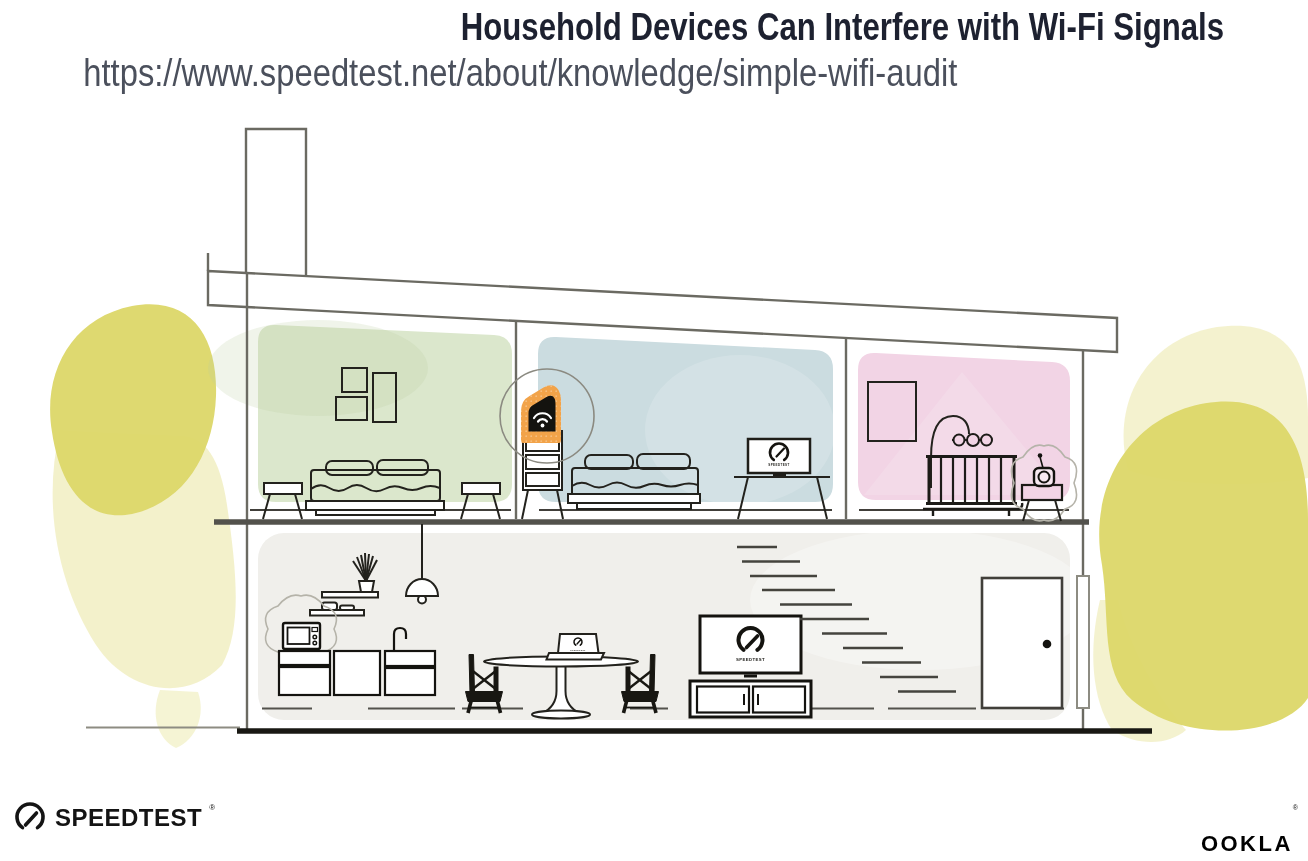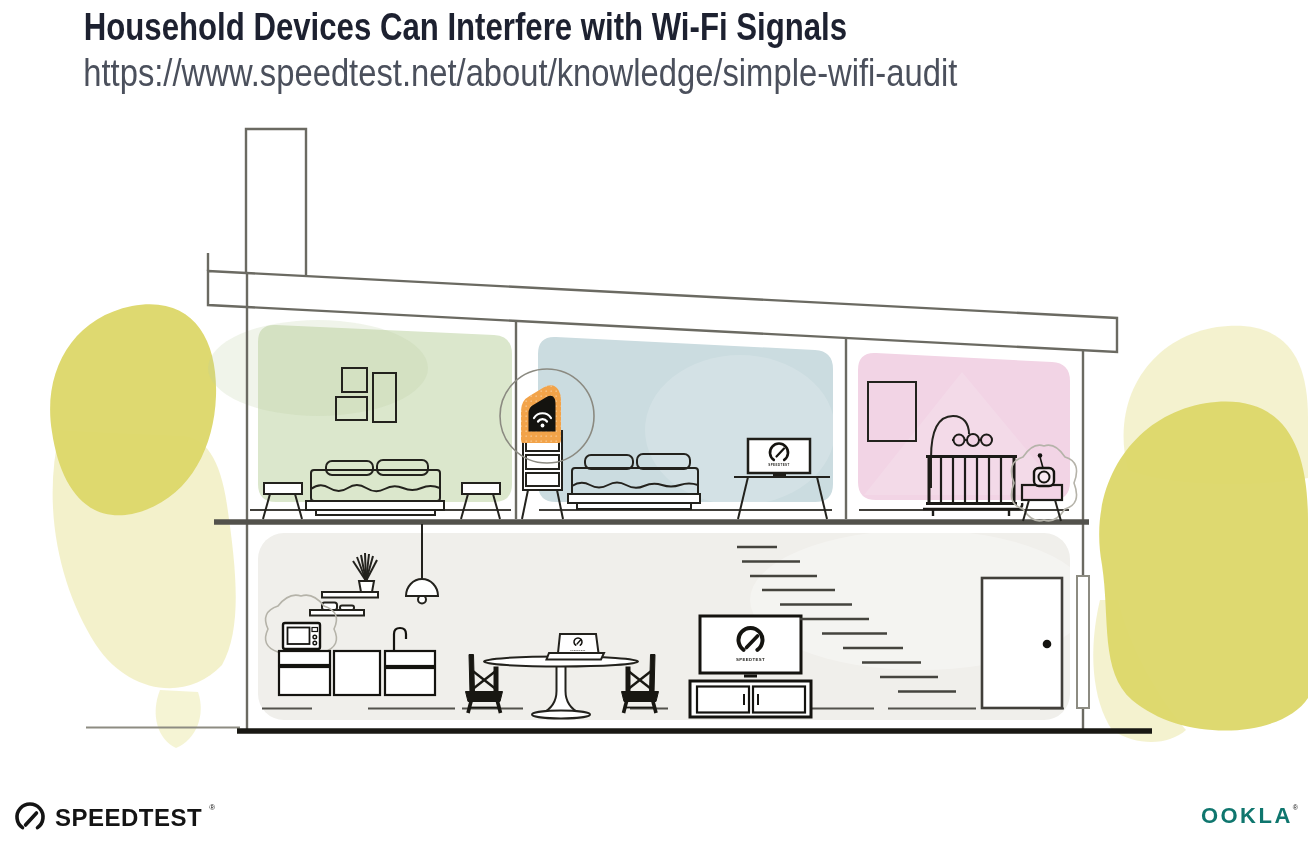--- a/index.html
+++ b/index.html
@@ -1,35 +1,35 @@
 <!DOCTYPE html>
 <html><head>
 <meta charset="utf-8">
 <style>
   html,body{margin:0;padding:0;background:#ffffff;}
   #stage{position:relative;width:1308px;height:861px;background:#ffffff;overflow:hidden;
          font-family:"Liberation Sans",sans-serif;}
-  .title{position:absolute;top:6px;left:0;width:100%;text-align:left;
+  .title{position:absolute;top:6px;left:0;width:100%;text-align:right;
          font-size:38px;font-weight:700;color:#1d2130;white-space:nowrap;}
   .title>span{display:inline-block;transform:scaleX(.82);transform-origin:center;}
   .url{position:absolute;top:51px;left:0;width:100%;text-align:left;
        font-size:39px;font-weight:400;color:#4b505c;white-space:nowrap;}
   .url>span{display:inline-block;transform:scaleX(.84);transform-origin:center;}
   svg text{font-family:"Liberation Sans",sans-serif;}
   .tvtext{font-weight:700;fill:#1c1b17;text-anchor:middle;letter-spacing:.4px;}
   .sg{stroke:#6b6a62;stroke-width:2.4;fill:none;}
   .ink{stroke:#23221d;stroke-width:2;fill:none;}
   .inkf{stroke:#23221d;stroke-width:2;fill:#ffffff;}
   .blkf{stroke:#14130f;fill:#ffffff;}
   .burst{stroke:#b5b3a9;stroke-width:1.6;fill:none;}
   .footer-left{position:absolute;left:12px;top:800px;display:flex;align-items:center;gap:7px;}
   .footer-left .word{font-size:24px;font-weight:700;letter-spacing:.5px;color:#141414;}
   .footer-left .tm{font-size:8px;color:#141414;align-self:flex-start;margin-top:3px;}
   .footer-right{position:absolute;right:10px;top:803px;display:flex;}
-  .footer-right .word{font-size:22px;font-weight:700;letter-spacing:2.5px;color:#0f766e;}
+  .footer-right .word{font-size:22px;font-weight:700;letter-spacing:2.5px;color:#000000;margin-top:28px;}
   .footer-right .tm{font-size:7px;color:#141414;align-self:flex-start;margin-top:1px;}
 </style>
 </head>
 <body>
 
 <div id="stage">
 
   <div class="title"><span>Household Devices Can Interfere with Wi-Fi Signals</span></div>
   <div class="url"><span>https://www.speedtest.net/about/knowledge/simple-wifi-audit</span></div>
 

